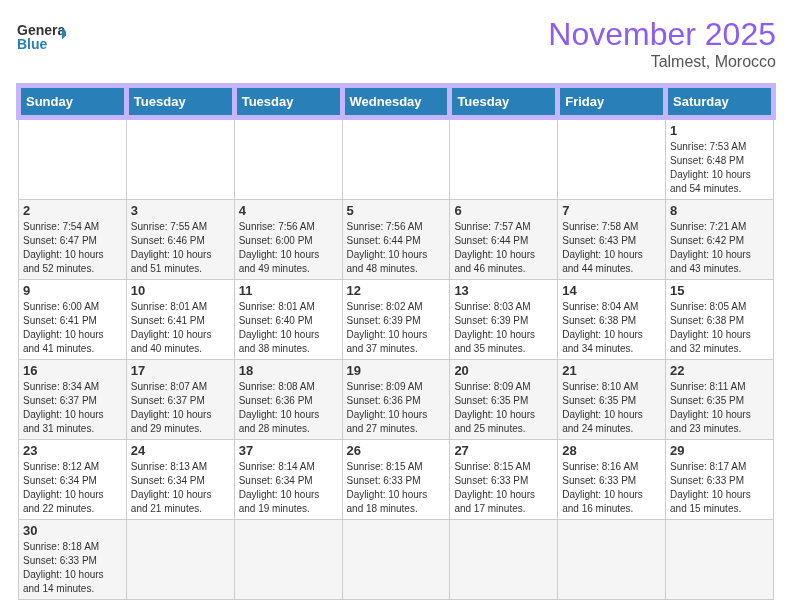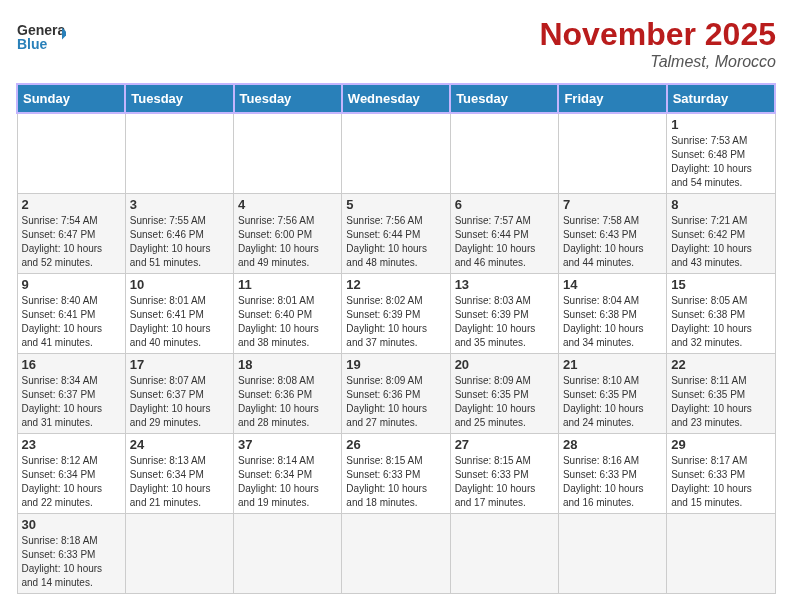--- a/index.html
+++ b/index.html
@@ -19,42 +19,41 @@
     .logo {
       display: flex;
       align-items: center;
       gap: 6px;
     }
     .title-section {
       text-align: right;
     }
     .month-title {
       font-size: 32px;
-      font-weight: bold;
-      color: #b91c1c;
+      font-weight: normal;
+      color: #8b5cf6;
     }
     .subtitle {
       font-size: 16px;
       color: #555;
-      font-style: italic;
     }
     .calendar-table {
       width: 100%;
       border-collapse: collapse;
       border: 1px solid #ccc;
       font-size: 11px;
     }
     .calendar-table th {
       background-color: #2980b9;
       color: #fff;
       text-align: left;
       padding: 6px 5px;
       font-size: 13px;
       font-weight: bold;
-      border: 2px solid #c4b5fd;
+      border: 5px solid #c4b5fd;
     }
     .calendar-table td {
       border: 1px solid #ccc;
       vertical-align: top;
       padding: 3px 4px;
       width: calc(100%/7);
       min-height: 70px;
       background: #fff;
     }
     .calendar-table tr:nth-child(even) td {
@@ -191,21 +190,21 @@
           Daylight: <span>10 hours</span><br>
           and <span>43 minutes</span>.
         </div>
       </td>
     </tr>
 
     <tr>
       <td>
         <span class="day-number">9</span>
         <div class="day-info">
-          Sunrise: <span>8:40 AM</span><br>
+          Sunrise: <span>6:00 AM</span><br>
           Sunset: <span>6:41 PM</span><br>
           Daylight: <span>10 hours</span><br>
           and <span>41 minutes</span>.
         </div>
       </td>
       <td>
         <span class="day-number">10</span>
         <div class="day-info">
           Sunrise: <span>8:01 AM</span><br>
           Sunset: <span>6:41 PM</span><br>

